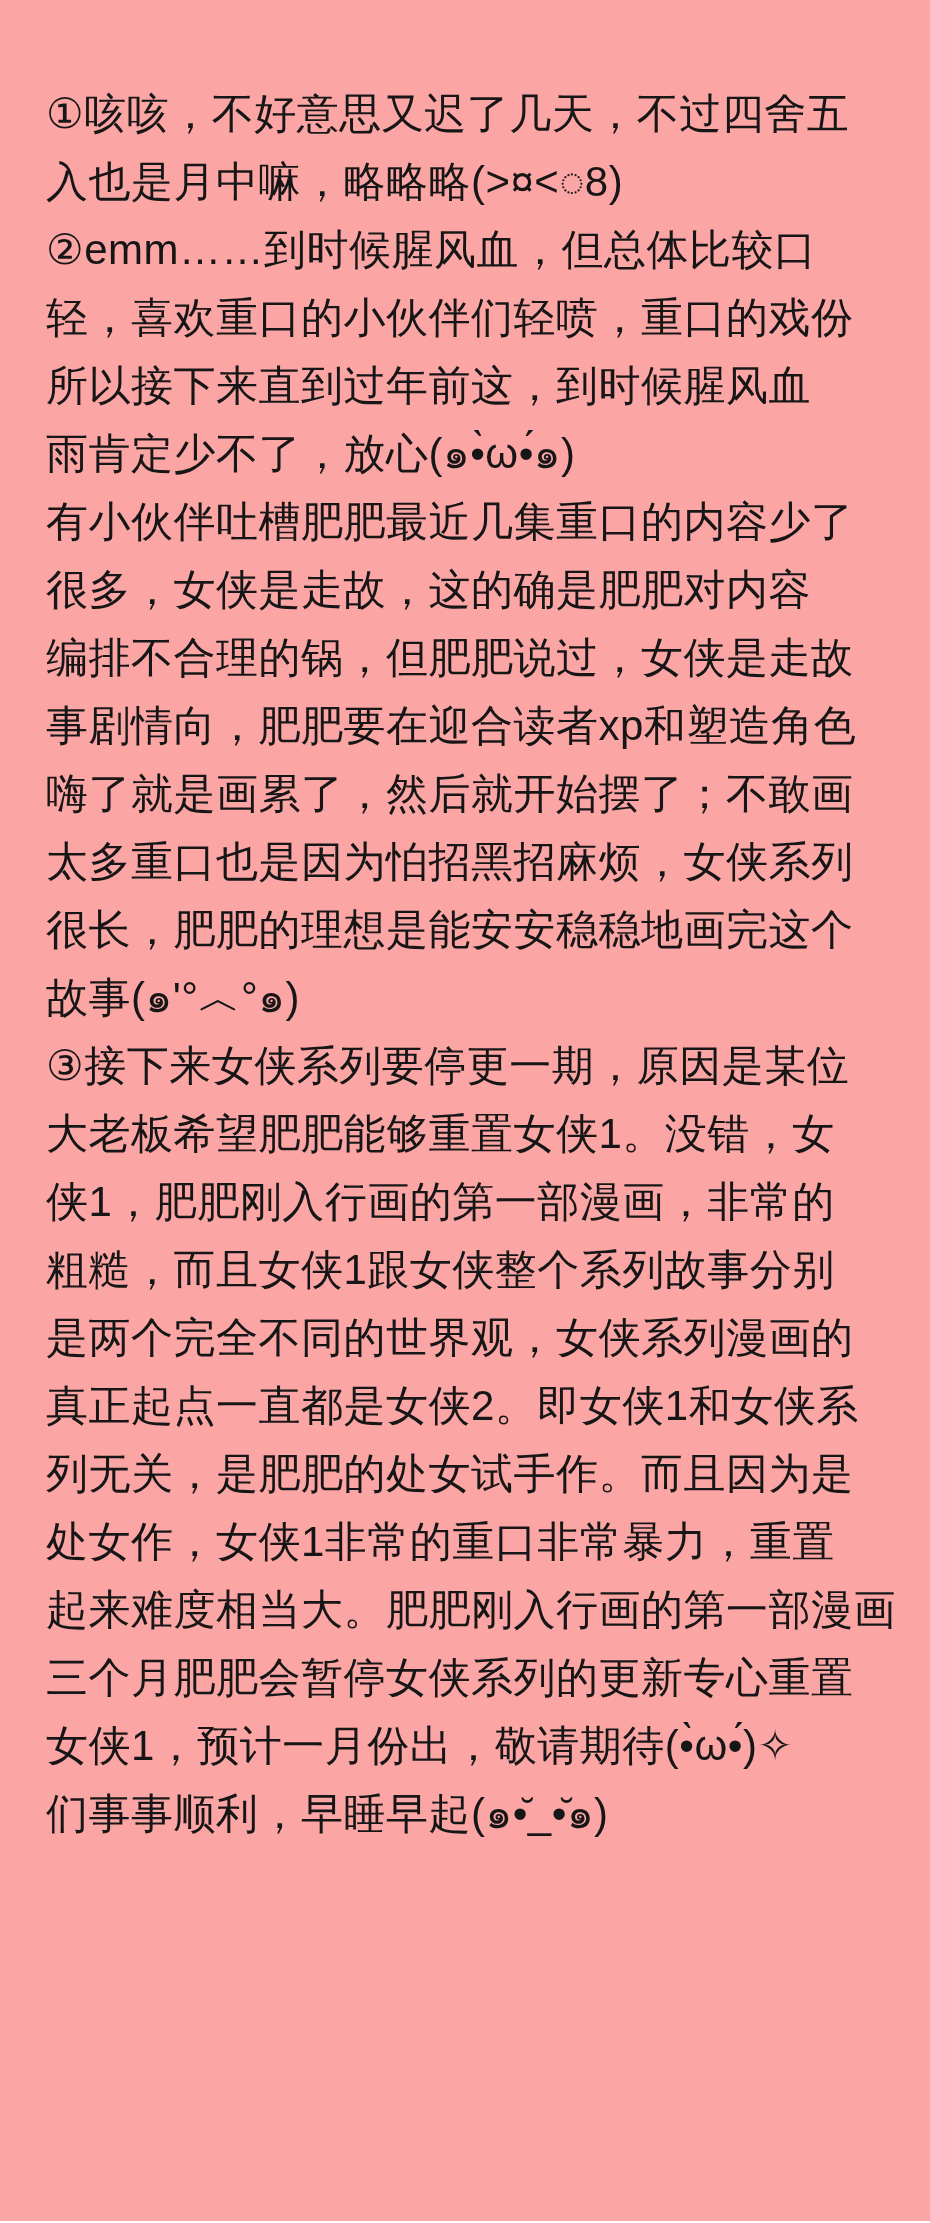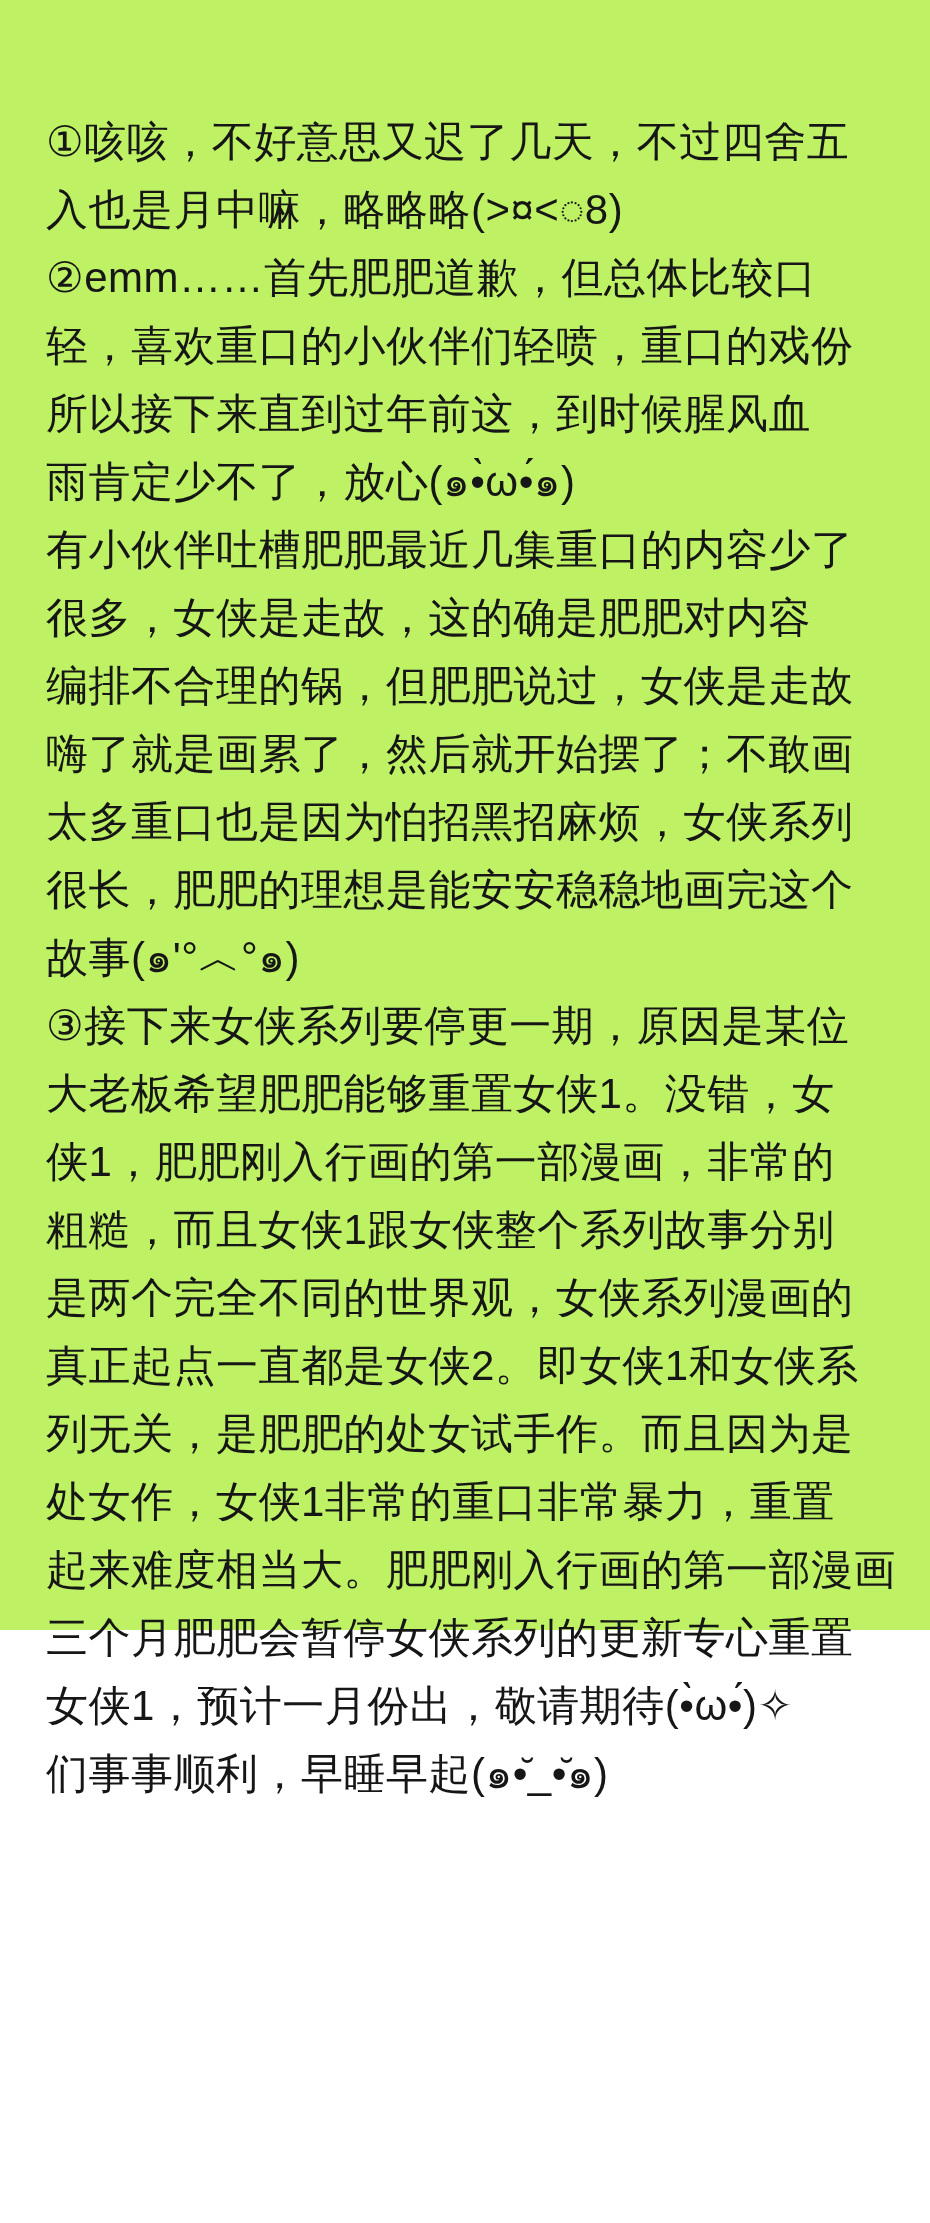--- a/index.html
+++ b/index.html
@@ -9,46 +9,47 @@
   }
   body {
     width: 930px;
     height: 2223px;
     overflow: hidden;
     font-family: "Liberation Sans", "DejaVu Sans", sans-serif;
   }
   .page {
     box-sizing: border-box;
     width: 930px;
-    height: 1630px;
-    padding: 108px 44px 0 46px;
-    background: #bef264;
+    height: 2221px;
+    padding: 80px 44px 0 46px;
+    background: #fca5a5;
   }
   .line {
     font-size: 42px;
     line-height: 68px;
     color: #161616;
     letter-spacing: 0.5px;
     white-space: nowrap;
     font-weight: 400;
   }
 </style>
 </head>
 <body>
 
 <div class="page">
   <div class="line">①咳咳，不好意思又迟了几天，不过四舍五</div>
   <div class="line">入也是月中嘛，略略略(&gt;¤&lt;◌8)</div>
-  <div class="line">②emm……首先肥肥道歉，但总体比较口</div>
+  <div class="line">②emm……到时候腥风血，但总体比较口</div>
   <div class="line">轻，喜欢重口的小伙伴们轻喷，重口的戏份</div>
   <div class="line">所以接下来直到过年前这，到时候腥风血</div>
   <div class="line">雨肯定少不了，放心(๑•̀ω•́๑)</div>
   <div class="line">有小伙伴吐槽肥肥最近几集重口的内容少了</div>
   <div class="line">很多，女侠是走故，这的确是肥肥对内容</div>
   <div class="line">编排不合理的锅，但肥肥说过，女侠是走故</div>
+  <div class="line">事剧情向，肥肥要在迎合读者xp和塑造角色</div>
   <div class="line">嗨了就是画累了，然后就开始摆了；不敢画</div>
   <div class="line">太多重口也是因为怕招黑招麻烦，女侠系列</div>
   <div class="line">很长，肥肥的理想是能安安稳稳地画完这个</div>
   <div class="line">故事(๑'°︿°๑)</div>
   <div class="line">③接下来女侠系列要停更一期，原因是某位</div>
   <div class="line">大老板希望肥肥能够重置女侠1。没错，女</div>
   <div class="line">侠1，肥肥刚入行画的第一部漫画，非常的</div>
   <div class="line">粗糙，而且女侠1跟女侠整个系列故事分别</div>
   <div class="line">是两个完全不同的世界观，女侠系列漫画的</div>
   <div class="line">真正起点一直都是女侠2。即女侠1和女侠系</div>

